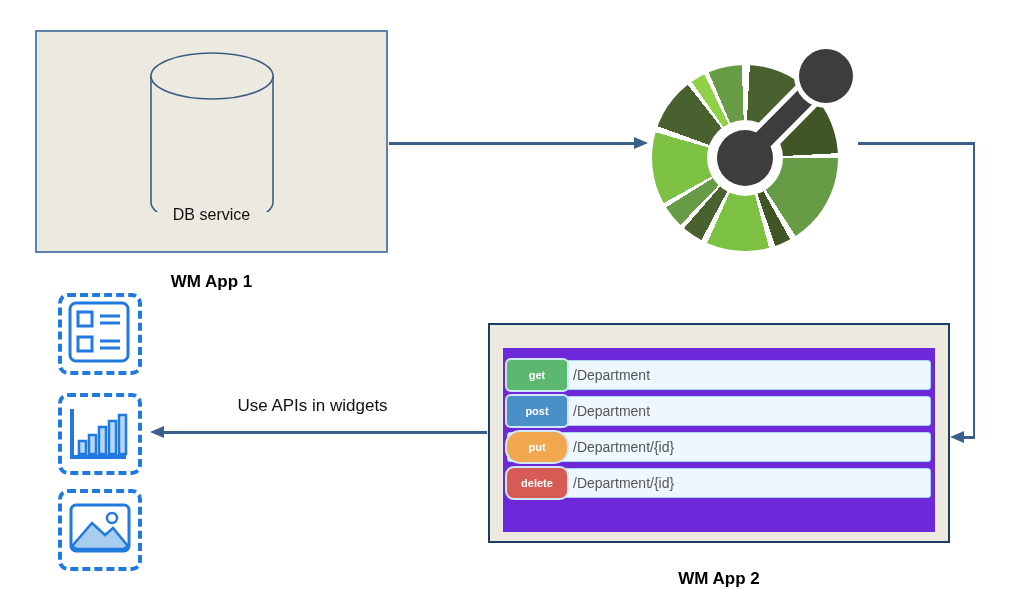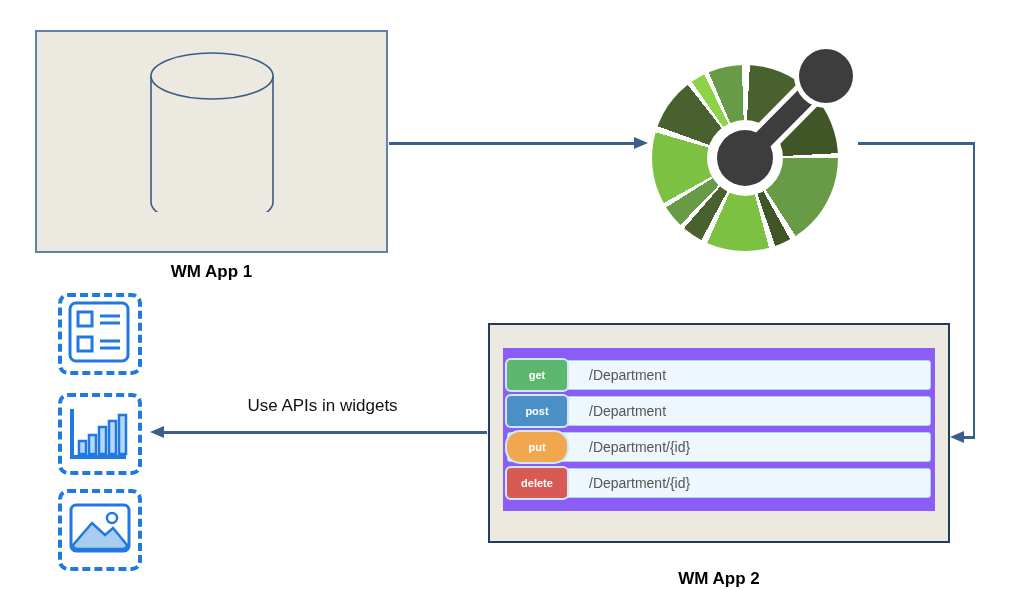--- a/index.html
+++ b/index.html
@@ -13,21 +13,21 @@
     background:#ece9e1;border:2px solid #5f82a8;box-sizing:border-box;
   }
   .cylinder{position:absolute;left:150px;top:52px;}
   .db-label{
     position:absolute;left:35px;top:206px;width:353px;text-align:center;
     font-size:16px;color:#111;
   }
   .app-label{
     position:absolute;font-size:17px;font-weight:bold;color:#000;text-align:center;
   }
-  .app1-label{left:35px;top:262px;width:353px;}
+  .app1-label{left:35px;top:272px;width:353px;}
   .app2-label{left:488px;top:561px;width:462px;margin-top:8px;}
 
   
   .line{position:absolute;background:#3a5f8a;}
   .hline{height:2.5px;}
   .vline{width:2.5px;}
   .arrowhead{position:absolute;width:0;height:0;}
   .head-right{border-top:6px solid transparent;border-bottom:6px solid transparent;border-left:14px solid #3a5f8a;}
   .head-left{border-top:6px solid transparent;border-bottom:6px solid transparent;border-right:14px solid #3a5f8a;}
   .conn-label{position:absolute;font-size:17px;color:#111;text-align:center;}
@@ -58,34 +58,34 @@
   }
   .sw-pin{position:absolute;left:151px;top:1px;width:54px;height:54px;border-radius:50%;background:#3d3d3d;box-shadow:0 0 0 5px #ffffff;}
   .sw-center{position:absolute;left:69px;top:82px;width:56px;height:56px;border-radius:50%;background:#3d3d3d;}
 
   
   .app2-box{
     position:absolute;left:488px;top:323px;width:462px;height:220px;
     background:#ece9e1;border:2.5px solid #1e3c64;box-sizing:border-box;
   }
   .api-panel{
-    position:absolute;left:503px;top:348px;width:432px;height:163px;background:#8b5cf6;
+    position:absolute;left:503px;top:348px;width:432px;height:184px;background:#6d28d9;
     box-sizing:border-box;padding:12px 4px 0 4px;
   }
   .api-row{
     display:flex;align-items:stretch;height:30px;margin-bottom:6px;
     background:#eef7fd;border:1px solid #a9d4ee;border-radius:3px;box-sizing:border-box;
   }
   .api-badge{
     width:60px;display:flex;align-items:center;justify-content:center;
     color:#ffffff;font-size:11px;font-weight:bold;border-radius:4px;
     box-shadow:0 0 0 2px #cfe8f8;margin:-1px 0 -1px -1px;
   }
   .api-path{
-    display:flex;align-items:center;padding-left:22px;
+    display:flex;align-items:center;padding-left:6px;
     font-size:14px;color:#555555;
   }
 
   
   .widget{
     position:absolute;left:58px;width:84px;height:82px;box-sizing:border-box;
     border:4px dashed #2079df;border-radius:10px;background:#ffffff;
   }
   .widget svg{position:absolute;left:0;top:0;}
   .w1{top:293px;}.w2{top:393px;}.w3{top:489px;}
@@ -95,20 +95,21 @@
 
 <div class="canvas">
 
   <div class="app1-box"></div>
   <div class="cylinder">
     <svg width="124" height="160" viewBox="0 0 124 160">
       <path d="M1,24 V150 a61,23 0 0 0 122,0 V24" fill="#ece9e1" stroke="#3d5c84" stroke-width="1.6"></path>
       <ellipse cx="62" cy="24" rx="61" ry="23" fill="#ece9e1" stroke="#3d5c84" stroke-width="1.6"></ellipse>
     </svg>
   </div>
+  <div class="db-label">DB service</div>
   <div class="app-label app1-label">WM App 1</div>
 
   <div class="line hline" style="left:389px;top:142px;width:247px;"></div>
   <div class="arrowhead head-right" style="left:634px;top:137px;"></div>
 
   <div class="swagger">
     <div class="sw-wheel"></div>
     <div class="sw-hole"></div>
     <div class="sw-arm"></div>
     <div class="sw-pin"></div>
@@ -128,27 +129,27 @@
     </div>
     <div class="api-row">
       <div class="api-badge" style="background: rgb(74, 144, 198);">post</div>
       <div class="api-path">/Department</div>
     </div>
     <div class="api-row">
       <div class="api-badge" style="background: rgb(240, 167, 78); border-radius: 13px;">put</div>
       <div class="api-path">/Department/{id}</div>
     </div>
     <div class="api-row">
-      <div class="api-badge" style="background: rgb(216, 90, 84);">delete</div>
+      <div class="api-badge" style="background: rgb(216, 90, 84); border-radius: 7px;">delete</div>
       <div class="api-path">/Department/{id}</div>
     </div>
   </div>
   <div class="app-label app2-label">WM App 2</div>
 
-  <div class="conn-label" style="left:225px;top:396px;width:195px;text-align:center;">Use APIs in widgets</div>
+  <div class="conn-label" style="left:215px;top:396px;width:195px;text-align:center;">Use APIs in widgets</div>
   <div class="line hline" style="left:164px;top:431px;width:323px;"></div>
   <div class="arrowhead head-left" style="left:150px;top:426px;"></div>
 
   <div class="widget w1">
     <svg width="76" height="74" viewBox="0 0 76 74">
       <rect x="8" y="6" width="58" height="58" rx="6" fill="#ffffff" stroke="#2079df" stroke-width="3"></rect>
       <rect x="16" y="15" width="14" height="14" fill="none" stroke="#2079df" stroke-width="3"></rect>
       <line x1="38" y1="19" x2="58" y2="19" stroke="#2079df" stroke-width="3"></line>
       <line x1="38" y1="26" x2="58" y2="26" stroke="#2079df" stroke-width="3"></line>
       <rect x="16" y="40" width="14" height="14" fill="none" stroke="#2079df" stroke-width="3"></rect>

